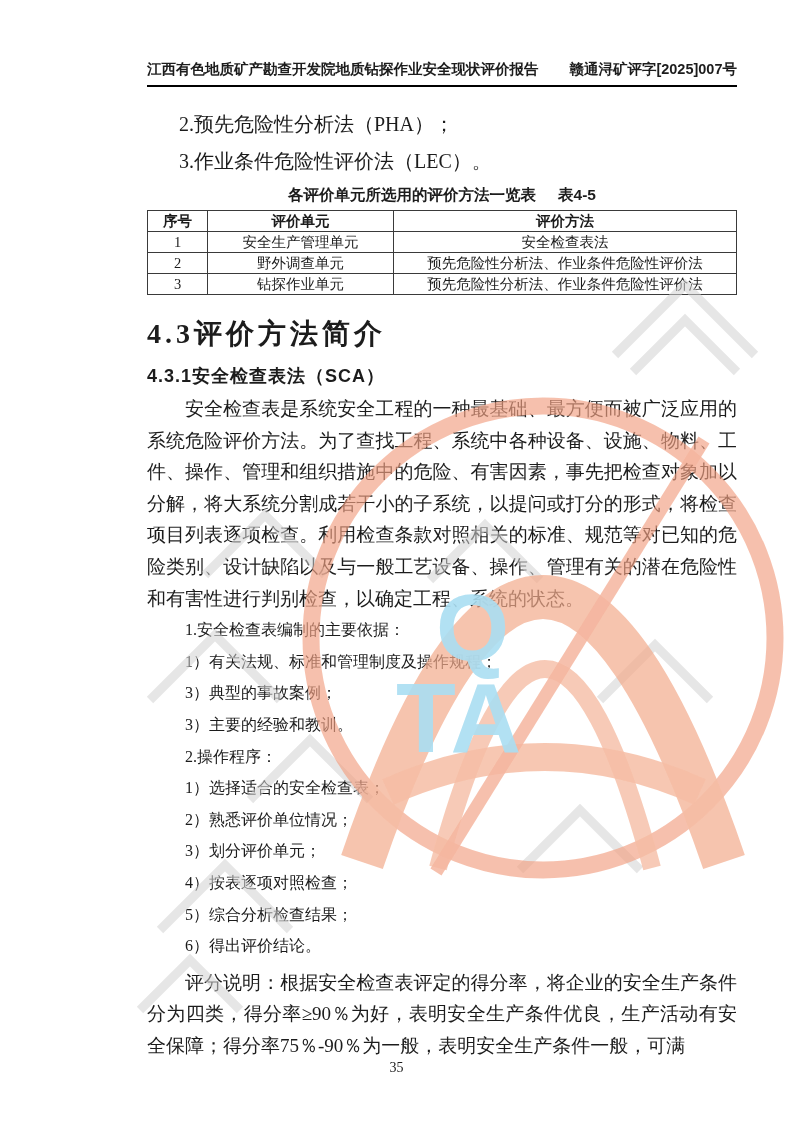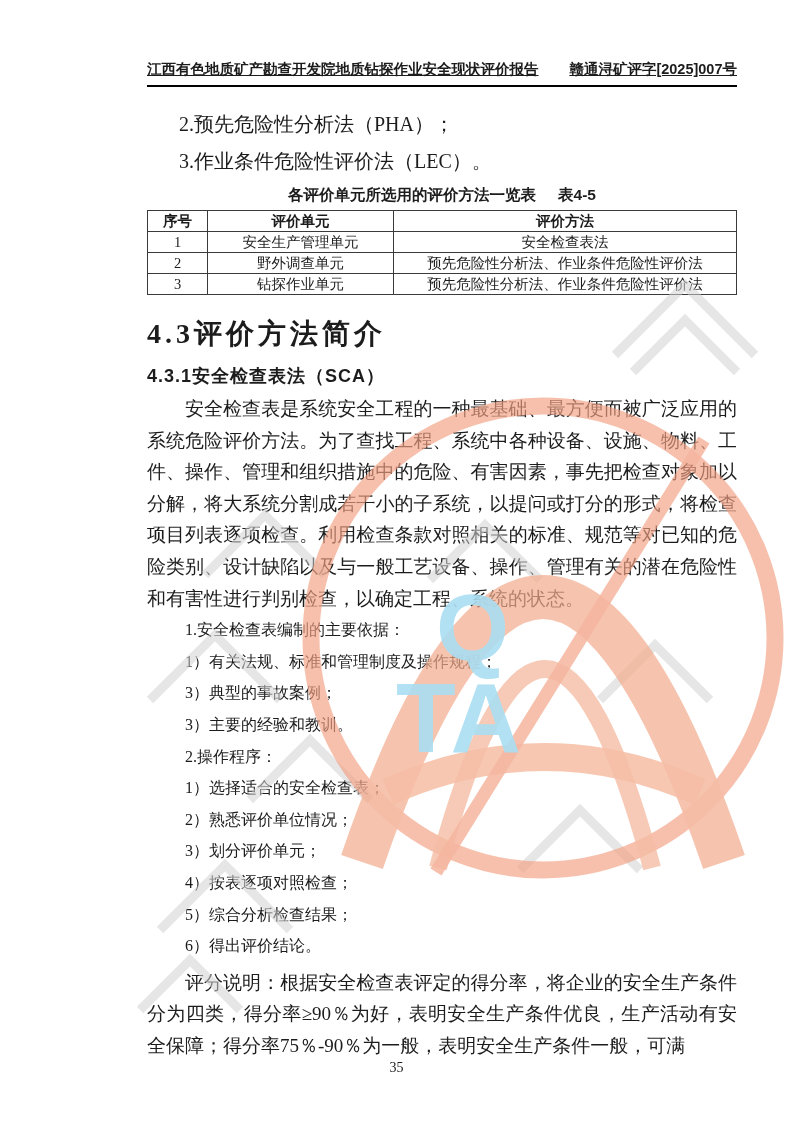--- a/index.html
+++ b/index.html
@@ -3,21 +3,21 @@
 <meta charset="utf-8">
 <style>
   html,body{margin:0;padding:0;background:#fff;}
   .page{position:relative;width:793px;height:1122px;background:#ffffff;overflow:hidden;
         font-family:"Liberation Serif","DejaVu Serif",serif;color:#1c1c1c;}
 
   
   .hdr{position:absolute;left:147px;top:60px;width:590px;display:flex;
        justify-content:space-between;align-items:flex-end;
        font-family:"Liberation Sans","DejaVu Sans",sans-serif;
-       font-size:14.5px;font-weight:bold;padding-bottom:6px;border-bottom:2px solid #000;text-decoration:underline;}
+       font-size:14.5px;font-weight:bold;padding-bottom:6px;border-bottom:2px solid #000;}
 
   
   .content{position:absolute;left:147px;top:106px;width:590px;z-index:1;}
   .intro-line{font-size:20px;line-height:37px;padding-left:32px;}
   .caption{display:flex;justify-content:center;gap:22px;margin-top:5px;
            font-family:"Liberation Sans","DejaVu Sans",sans-serif;
            font-size:15.5px;font-weight:bold;}
   table{width:100%;border-collapse:collapse;margin-top:4px;table-layout:fixed;font-size:14.5px;}
   th,td{border:1.5px solid #3a3a3a;text-align:center;padding:0 2px;height:20px;line-height:19px;
         overflow:hidden;white-space:nowrap;}

